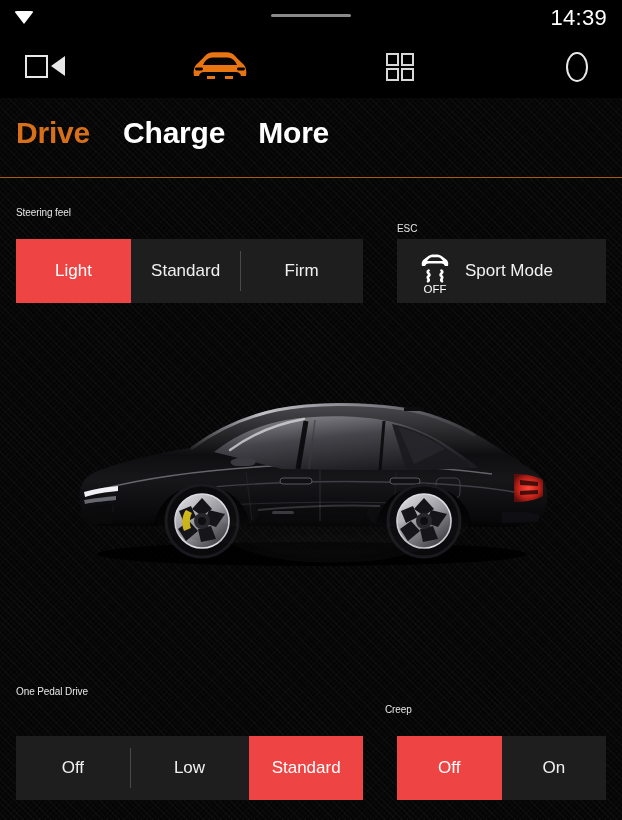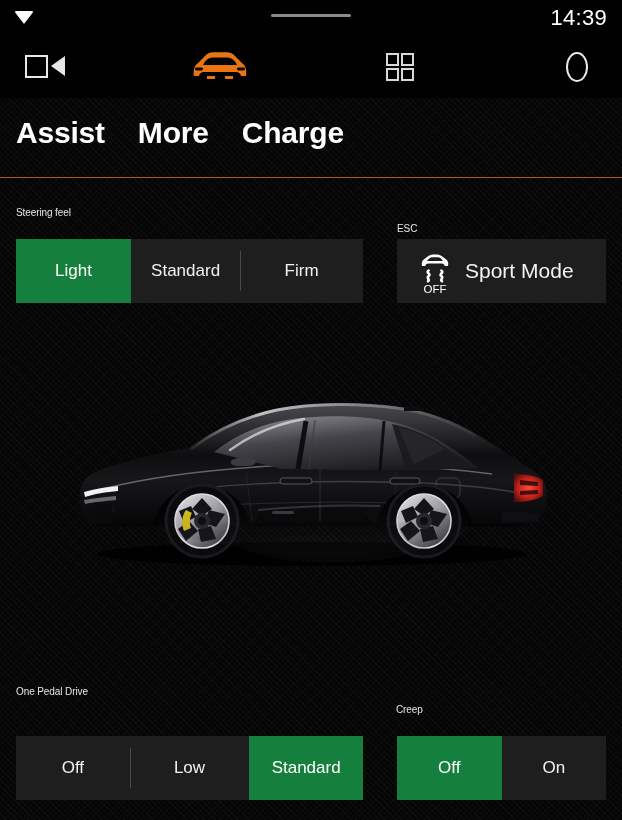--- a/index.html
+++ b/index.html
@@ -148,21 +148,21 @@
   .section-label {
     position: absolute;
     font-size: 10px;
     color: #e6e6e6;
     letter-spacing: -0.1px;
     white-space: nowrap;
   }
   .label-steering { left: 16px; top: 207px; }
   .label-esc      { left: 397px; top: 207px; margin-top: 16px; }
   .label-opd      { left: 16px; top: 686px; }
-  .label-creep    { left: 396px; top: 704px; }
+  .label-creep    { left: 385px; top: 704px; }
 
   .seg {
     position: absolute;
     display: flex;
     background: #1e1e1e;
     height: 64px;
     overflow: hidden;
   }
   .seg-steering { left: 16px;  top: 239px; width: 347px; }
   .seg-opd      { left: 16px;  top: 736px; width: 347px; }
@@ -172,21 +172,21 @@
     position: relative;
     display: flex;
     align-items: center;
     justify-content: center;
     font-size: 17px;
     color: #f0f0f0;
     white-space: nowrap;
     box-sizing: border-box;
   }
   .seg-item.selected {
-    background: #15803d;
+    background: #ef4444;
     color: #ffffff;
   }
   .seg-item.divider::before {
     content: "";
     position: absolute;
     left: 0;
     top: 12px;
     bottom: 12px;
     width: 1px;
     background: #4a4a4a;
@@ -215,21 +215,21 @@
     box-sizing: border-box;
   }
   .esc-icon {
     position: relative;
     width: 40px; height: 46px;
     flex: 0 0 auto;
     margin-top: 2px;
   }
   .esc-icon svg { display: block; }
   .esc-label {
-    font-size: 21px;
+    font-size: 17px;
     color: #f2f2f2;
     margin-left: 10px;
     white-space: nowrap;
   }
 
   
   .car-stage {
     position: absolute;
     left: 0; top: 315px;
     width: 622px; height: 385px;
@@ -299,23 +299,23 @@
     </div>
 
     <div class="nav-btn nav-profile">
       <span class="icon-profile"></span>
     </div>
 
   </div>
 
   <div class="tab-bar">
     <div class="tabs">
-      <div class="tab">Assist</div>
+      <div class="tab active">Drive</div>
+      <div class="tab">Charge</div>
       <div class="tab">More</div>
-      <div class="tab">Charge</div>
     </div>
   </div>
 
   <div class="section-label label-steering">Steering feel</div>
   <div class="section-label label-esc">ESC</div>
   <div class="section-label label-opd">One Pedal Drive</div>
   <div class="section-label label-creep">Creep</div>
 
   <div class="seg seg-steering">
     <div class="seg-item selected">Light</div>

